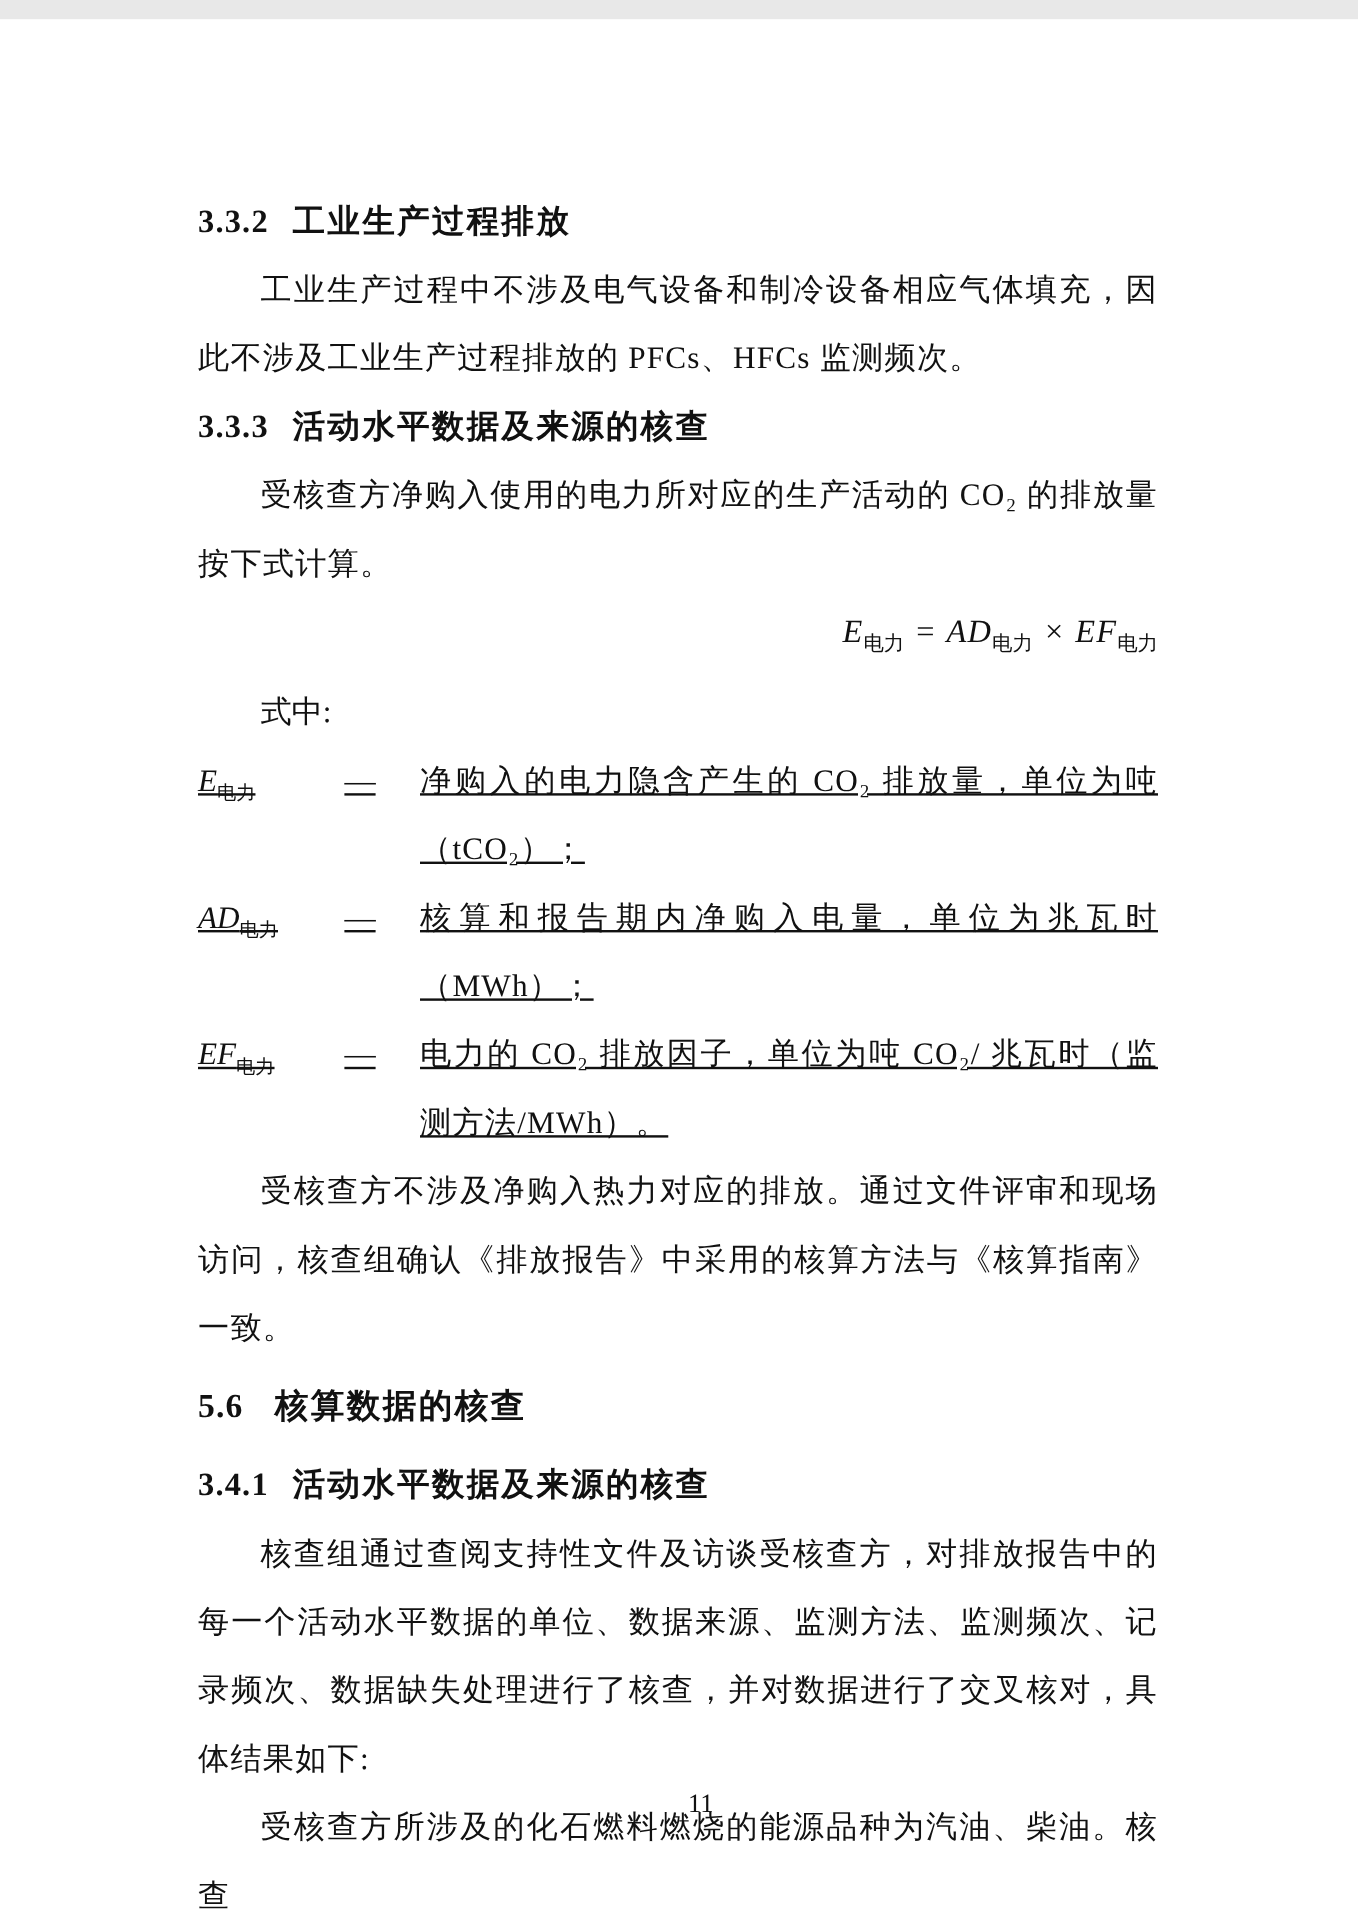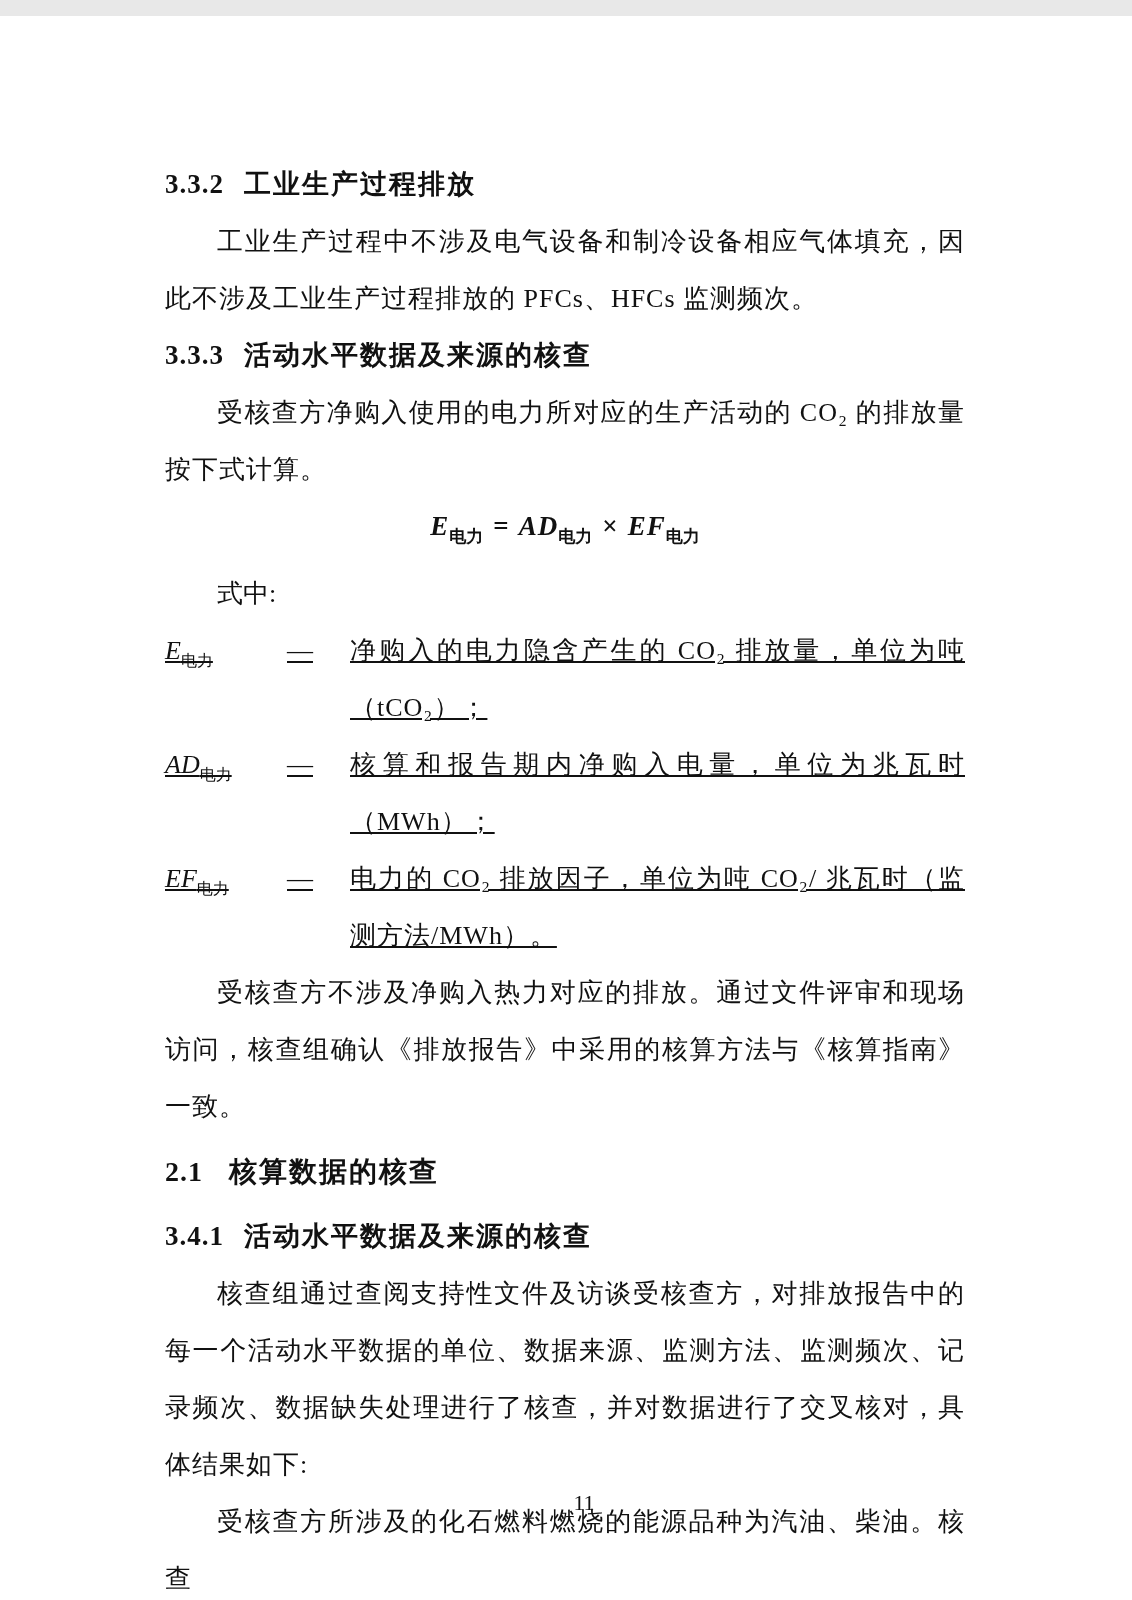--- a/index.html
+++ b/index.html
@@ -40,23 +40,22 @@
     line-height:57px;
     text-align:justify;
     text-indent:2em;
     letter-spacing:1px;
     margin:0;
   }
   .para.fill { text-align-last:justify; }
   .formula {
     font-size:27px;
     line-height:57px;
-    text-align:center;
+    text-align:right;
     margin:0;
-    font-weight:bold;
   }
   .formula .f-var { font-style:italic; letter-spacing:1px; }
   .formula .f-sub { font-size:17px; font-style:normal; vertical-align:-7px; }
   .formula .f-op { padding:0 10px; font-style:normal; }
   .where-label {
     font-size:26px;
     line-height:57px;
     text-indent:2em;
   }
   .def-row { display:flex; align-items:flex-start;text-decoration:underline; }
@@ -135,21 +134,21 @@
       <div class="def-sym">
         <span>EF</span><span class="f-sub">电力</span>
       </div>
       <div class="def-dash">—</div>
       <div class="def-text">电力的 CO₂ 排放因子，单位为吨 CO₂/ 兆瓦时（监测方法/MWh）。</div>
     </div>
 
     <p class="para">受核查方不涉及净购入热力对应的排放。通过文件评审和现场访问，核查组确认《排放报告》中采用的核算方法与《核算指南》一致。</p>
 
     <div class="heading major">
-      <span class="h-num">2.1</span><span class="h-title">核算数据的核查</span>
+      <span class="h-num">5.6</span><span class="h-title">核算数据的核查</span>
     </div>
 
     <div class="heading">
       <span class="h-num">3.4.1</span><span class="h-title">活动水平数据及来源的核查</span>
     </div>
 
     <p class="para">核查组通过查阅支持性文件及访谈受核查方，对排放报告中的每一个活动水平数据的单位、数据来源、监测方法、监测频次、记录频次、数据缺失处理进行了核查，并对数据进行了交叉核对，具体结果如下:</p>
 
 
     <p class="para fill">受核查方所涉及的化石燃料燃烧的能源品种为汽油、柴油。核查</p>

